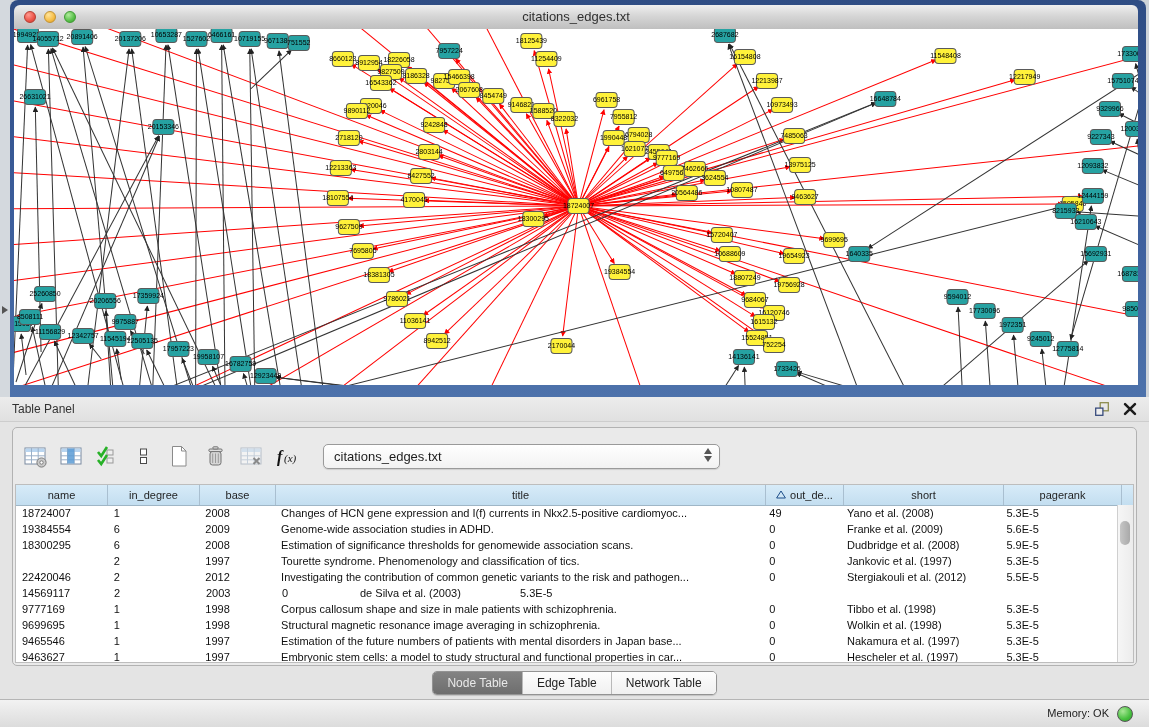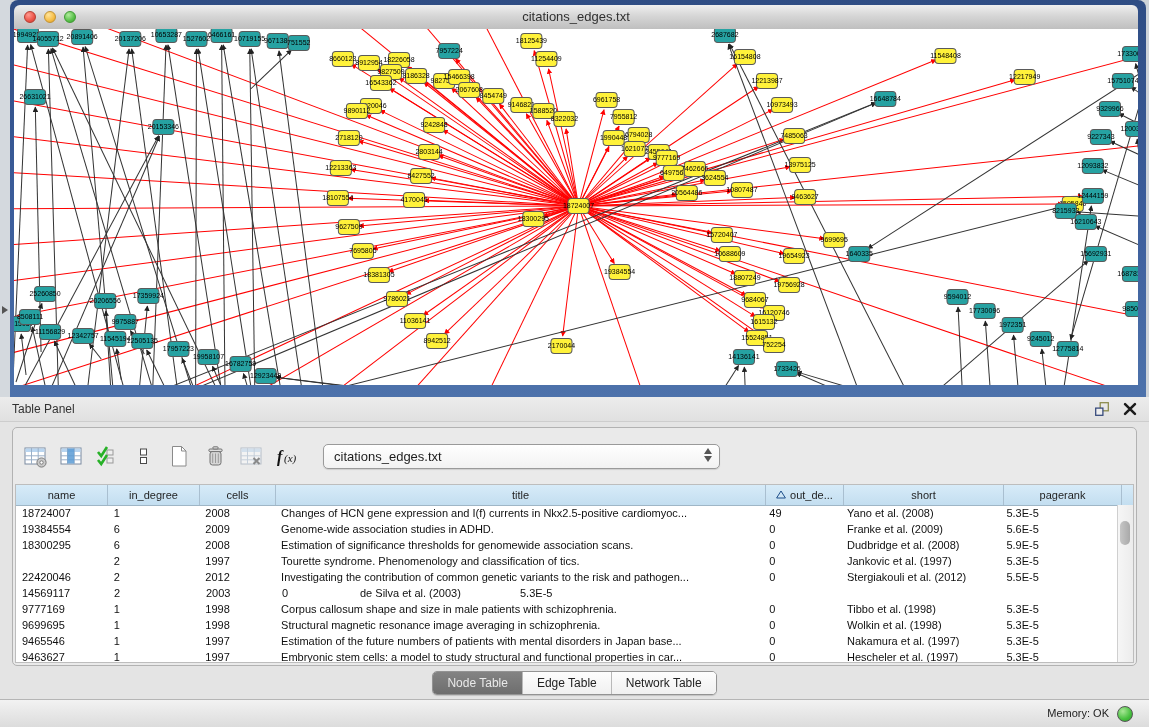--- a/index.html
+++ b/index.html
@@ -795,21 +795,21 @@
         </div>
       <div class="tablewrap">
         <div class="thead" id="thead">
             <div class="th" style="width: 92px;">
               <span>name</span>
             </div>
             <div class="th" style="width: 92px;">
               <span>in_degree</span>
             </div>
             <div class="th" style="width: 76px;">
-              <span>cells</span>
+              <span>base</span>
             </div>
             <div class="th" style="width: 490px;">
               <span>title</span>
             </div>
             <div class="th" style="width: 78px;">
               <span><svg width="10" height="9" viewBox="0 0 10 9">
                   <path d="M5 1L9.4 8H0.6z" fill="#cfe6f5" stroke="#1d4e89"></path>
                 </svg></span>
               <span>out_de...</span>
             </div>

